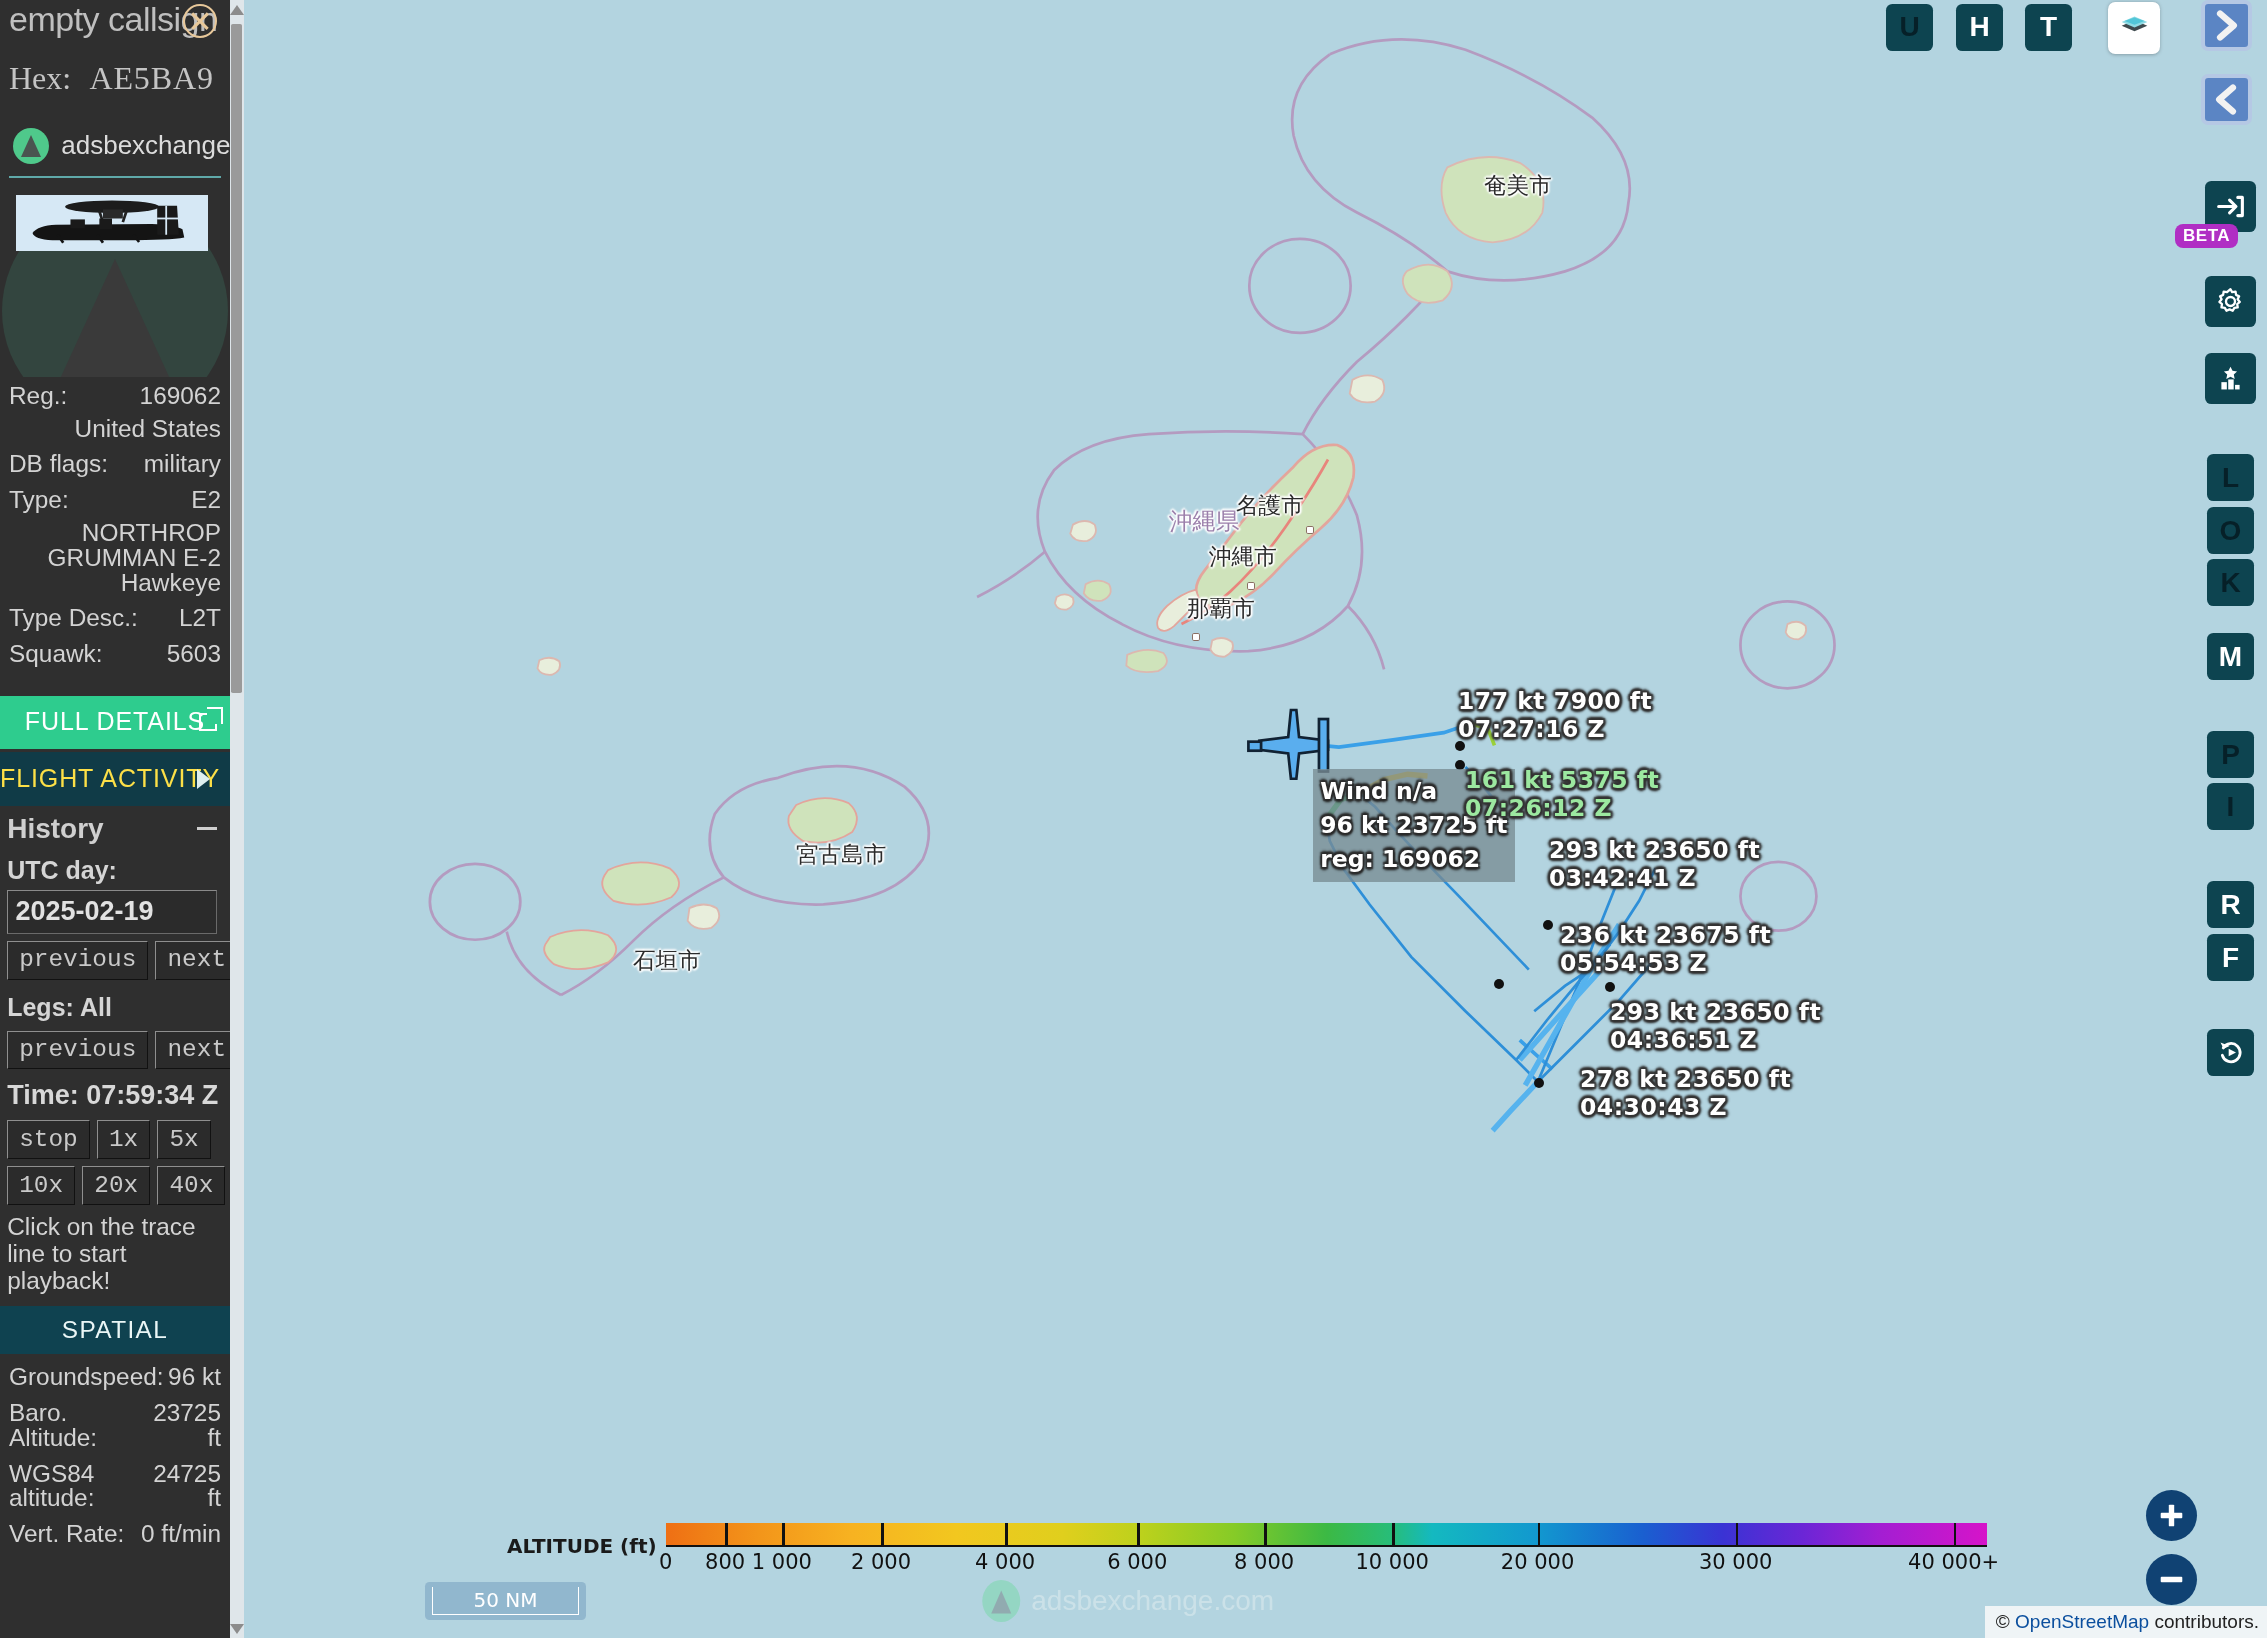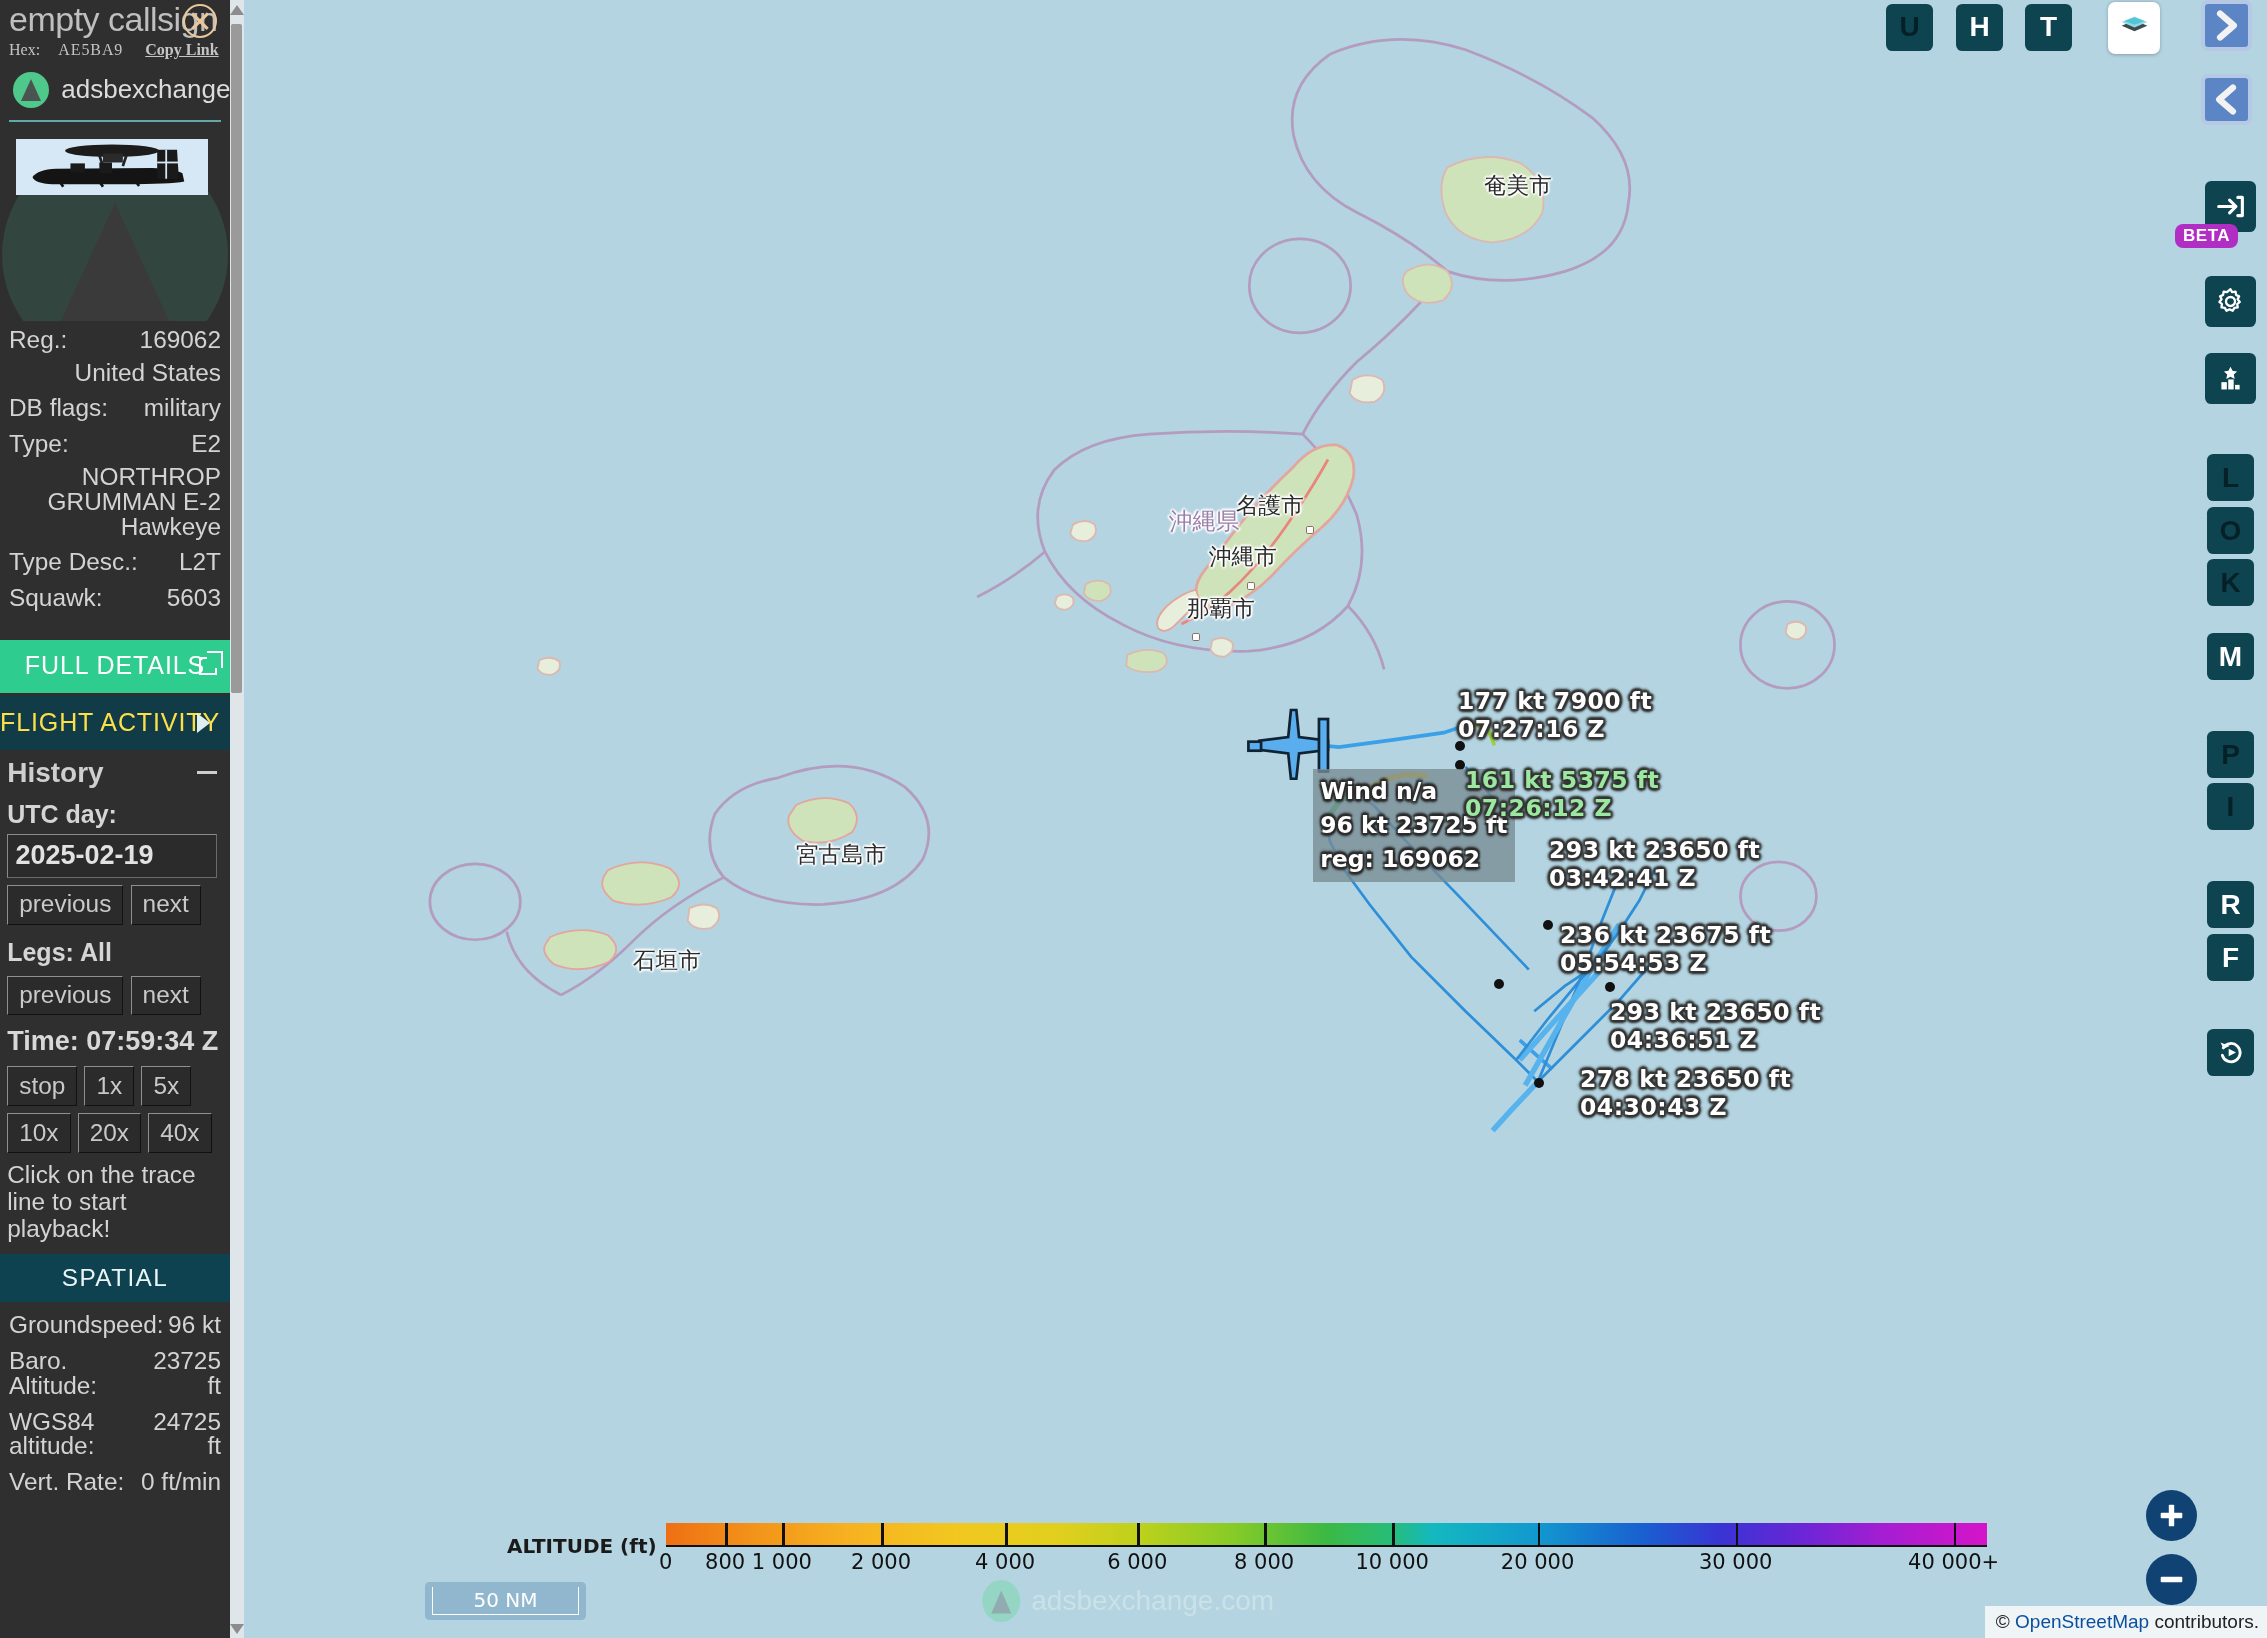--- a/index.html
+++ b/index.html
@@ -86,21 +86,21 @@
   }
   .close-btn::before, .close-btn::after {
     content:""; position:absolute; left:50%; top:50%;
     width: 22px; height: 2.7px; background:#e8c89a;
   }
   .close-btn::before { transform: translate(-50%,-50%) rotate(45deg); }
   .close-btn::after  { transform: translate(-50%,-50%) rotate(-45deg); }
 
   .hexrow {
     display: flex; align-items: center; gap: 11px;
-    font-family: "Liberation Serif", serif; font-size: 16px;
+    font-family: "Liberation Serif", serif; font-size: 32px;
     color: #c4c4c4; margin-top: 3.6px;
   }
   .hexrow .hexval { margin-left: 7.2px; letter-spacing: 0.9px; }
   .copylink { text-decoration: underline; cursor: pointer; font-weight: bold; margin-left: 11px;}
 
   .brandrow { display:flex; align-items:center; gap: 12.7px; margin-top: 12.7px; padding-left: 3.6px;}
   .brandlogo {
     width: 36px; height: 36px; border-radius: 50%;
     background: #4fc98b; position: relative; flex: 0 0 auto;
   }
@@ -183,21 +183,21 @@
     background: #2b2b2b; border: 1.8px solid #6a6a6a; border-top-color:#8a8a8a; border-left-color:#8a8a8a;
     color: #e2e2e2; font-size: 27px; font-weight: bold; padding: 5.4px 7.2px;
     font-family: "Liberation Sans", sans-serif;
   }
   .btnrow { display: flex; gap: 7.2px; padding: 7.2px 7.2px 0 7.2px; }
   .gbtn {
     background: #2b2b2b; color: #c9c9c9; font-size: 24.4px;
     border: 1.8px solid #555; border-top-color:#8f8f8f; border-left-color:#8f8f8f;
     border-right-color:#111; border-bottom-color:#111;
     padding: 4.5px 11px 5.4px 11px; cursor: pointer;
-    font-family: Liberation Sans, sans-serif;
+    font-family: Liberation Mono, monospace;
   }
   .timelbl { font-size: 27px; font-weight: bold; color: #d8d8d8; padding: 11px 7.2px 1.8px 7.2px; }
   .hint { font-size: 24.4px; color: #d3d3d3; padding: 7.2px 7.2px 11px 7.2px; line-height: 1.12; }
 
   .band-spatial {
     background: #0f4250; color: #eaf6f6; text-align:center;
     font-size: 24.4px; letter-spacing: 1.4px; padding: 10px 0;
   }
 
   

